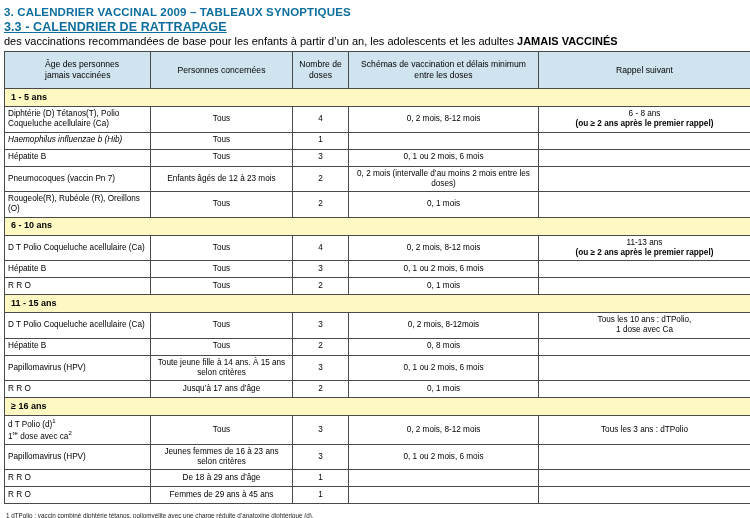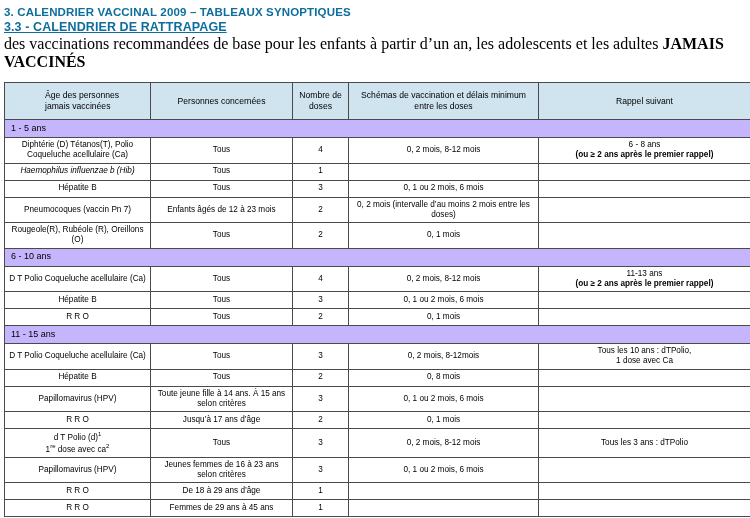--- a/index.html
+++ b/index.html
@@ -20,24 +20,23 @@
   }
   .h2{
     color:#0d6e9e;
     font-weight:bold;
     font-size:12.5px;
     letter-spacing:.1px;
     margin:1px 0 1px 2px;
     text-decoration:underline;
   }
   .subtitle{
-    font-size:16px;
-    margin:0 0 11px 2px;
+    font-size:11px;
+    margin:0 0 4px 2px;
     color:#000;
-    font-family:Liberation Serif, serif;
   }
   .subtitle b{font-weight:bold;}
   table{
     border-collapse:collapse;
     width:746px;
     margin-left:2px;
     table-layout:fixed;
     font-size:8.2px;
   }
   col.c1{width:146px;}
@@ -54,27 +53,27 @@
   thead th{
     background:#cfe4ef;
     font-weight:normal;
     font-size:8.6px;
     text-align:center;
     height:30px;
     padding:3px 4px;
   }
   thead th.left{text-align:left;padding-left:40px;}
   .grp td{
-    background:#c4b5fd;
-    font-weight:normal;
+    background:#fef9c3;
+    font-weight:bold;
     font-size:9px;
     padding:2px 6px;
     height:13px;
   }
-  td.lbl{text-align:center;}
+  td.lbl{text-align:left;}
   td.ctr{text-align:center;}
   tbody tr{height:17px;}
   tbody tr.tall{height:25px;}
   .it{font-style:italic;}
   sup{font-size:6px;vertical-align:super;}
   .notes{
     margin:7px 0 0 4px;
     font-size:6.3px;
     color:#222;
     line-height:1.55;
@@ -204,20 +203,23 @@
           <td class="ctr">0, 1 ou 2 mois, 6 mois</td>
           <td class="ctr"></td>
         </tr>
         <tr>
           <td class="lbl">R R O</td>
           <td class="ctr">Jusqu’à 17 ans d’âge</td>
           <td class="ctr">2</td>
           <td class="ctr">0, 1 mois</td>
           <td class="ctr"></td>
         </tr>
+        <tr class="grp">
+          <td colspan="5">≥  16 ans</td>
+        </tr>
         <tr class="tall">
           <td class="lbl">d T Polio (d)<sup>1</sup><br>1<sup>re</sup> dose avec ca<sup>2</sup></td>
           <td class="ctr">Tous</td>
           <td class="ctr">3</td>
           <td class="ctr">0, 2 mois, 8-12 mois</td>
           <td class="ctr">Tous les 3 ans : dTPolio</td>
         </tr>
         <tr class="tall">
           <td class="lbl">Papillomavirus (HPV)</td>
           <td class="ctr">Jeunes femmes de 16 à 23 ans selon critères</td>

